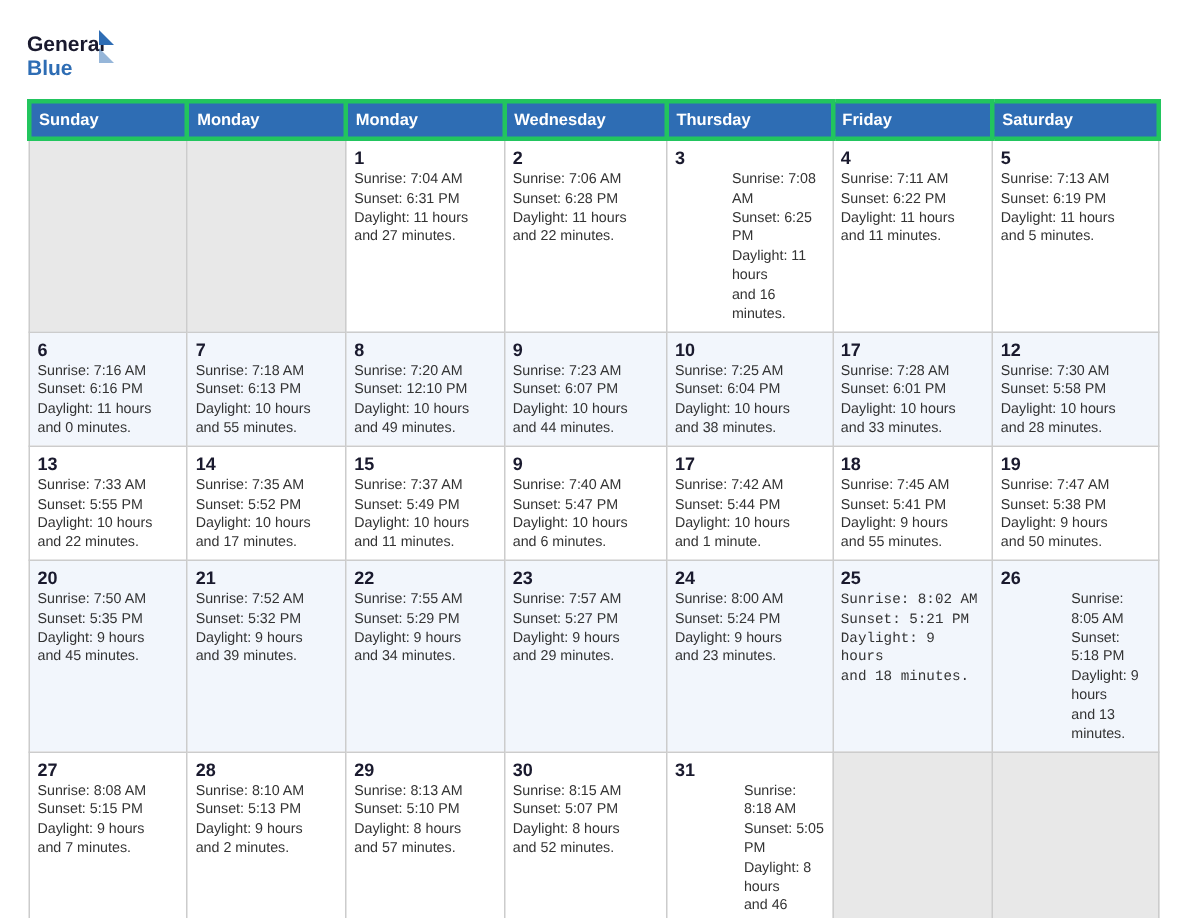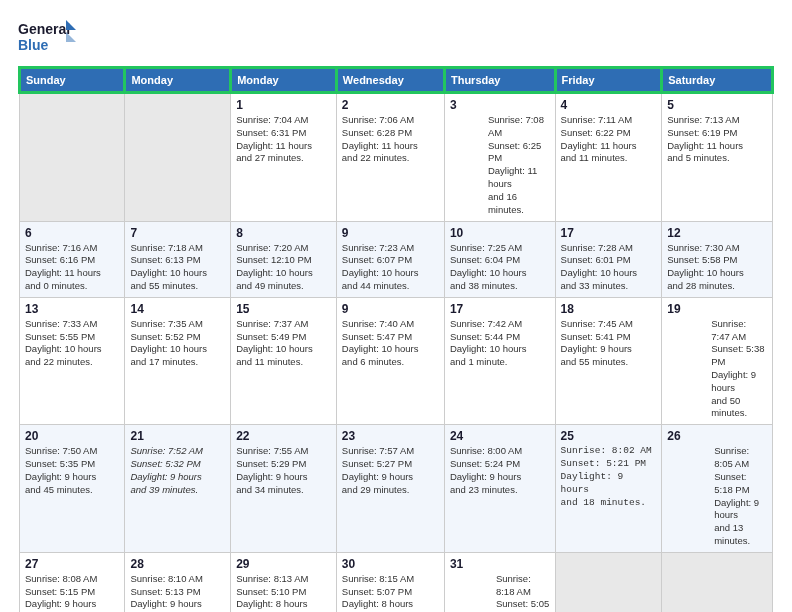--- a/index.html
+++ b/index.html
@@ -247,37 +247,37 @@
           </td>
           <td>
             <span class="day-num">18</span>
             <div class="day-info" style="white-space: pre-line;">Sunrise: 7:45 AM
 Sunset: 5:41 PM
 Daylight: 9 hours
 and 55 minutes.</div>
           </td>
           <td>
             <span class="day-num">19</span>
-            <div class="day-info" style="white-space: pre-line; margin-left: 44px;">Sunrise: 7:47 AM
+            <div class="day-info" style="white-space: pre-line;">Sunrise: 7:47 AM
 Sunset: 5:38 PM
 Daylight: 9 hours
 and 50 minutes.</div>
           </td>
         </tr>
         <tr>
           <td>
             <span class="day-num">20</span>
             <div class="day-info" style="white-space: pre-line;">Sunrise: 7:50 AM
 Sunset: 5:35 PM
 Daylight: 9 hours
 and 45 minutes.</div>
           </td>
           <td>
             <span class="day-num">21</span>
-            <div class="day-info" style="white-space: pre-line; font-style: italic;">Sunrise: 7:52 AM
+            <div class="day-info" style="white-space: pre-line;">Sunrise: 7:52 AM
 Sunset: 5:32 PM
 Daylight: 9 hours
 and 39 minutes.</div>
           </td>
           <td>
             <span class="day-num">22</span>
             <div class="day-info" style="white-space: pre-line;">Sunrise: 7:55 AM
 Sunset: 5:29 PM
 Daylight: 9 hours
 and 34 minutes.</div>

